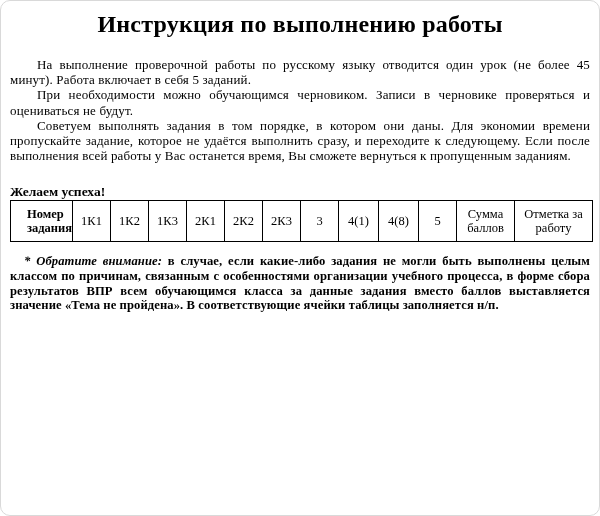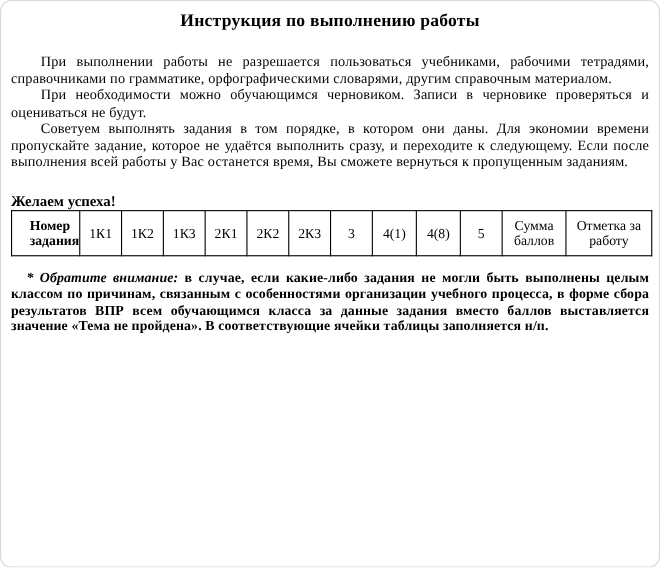--- a/index.html
+++ b/index.html
@@ -9,21 +9,21 @@
   .page {
     width: 600px; height: 516px;
     padding: 6px 9px 4px 9px;
     background: #fff;
     border: 1px solid #d9d9d9;
     border-radius: 10px;
     overflow: hidden;
   }
 
   .title {
-    font-size: 16px;
+    font-size: 24px;
     font-weight: bold;
     text-align: center;
     margin: 4px 0 19px 0;
     letter-spacing: 0.2px;
   }
 
   .body-text p {
     font-size: 13px;
     line-height: 1.17;
     text-align: justify;
@@ -79,21 +79,21 @@
   .footnote .lead { font-style: italic; }
 </style>
 </head>
 <body>
 
 <div class="page">
 
   <h1 class="title">Инструкция по выполнению работы</h1>
 
   <div class="body-text">
-    <p>При выполнении работы не разрешается пользоваться учебниками, рабочими тетрадями, справочниками по грамматике, орфографическими словарями, другим справочным материалом.</p>
+    <p>На выполнение проверочной работы по русскому языку отводится один урок (не более 45 минут). Работа включает в себя 5 заданий.</p>
     <p>При необходимости можно обучающимся черновиком. Записи в черновике проверяться и оцениваться не будут.</p>
     <p>Советуем выполнять задания в том порядке, в котором они даны. Для экономии времени пропускайте задание, которое не удаётся выполнить сразу, и переходите к следующему. Если после выполнения всей работы у Вас останется время, Вы сможете вернуться к пропущенным заданиям.</p>
   </div>
 
   <p class="success">Желаем успеха!</p>
 
 
   <table class="score">
     <colgroup>
       <col style="width:62px">

